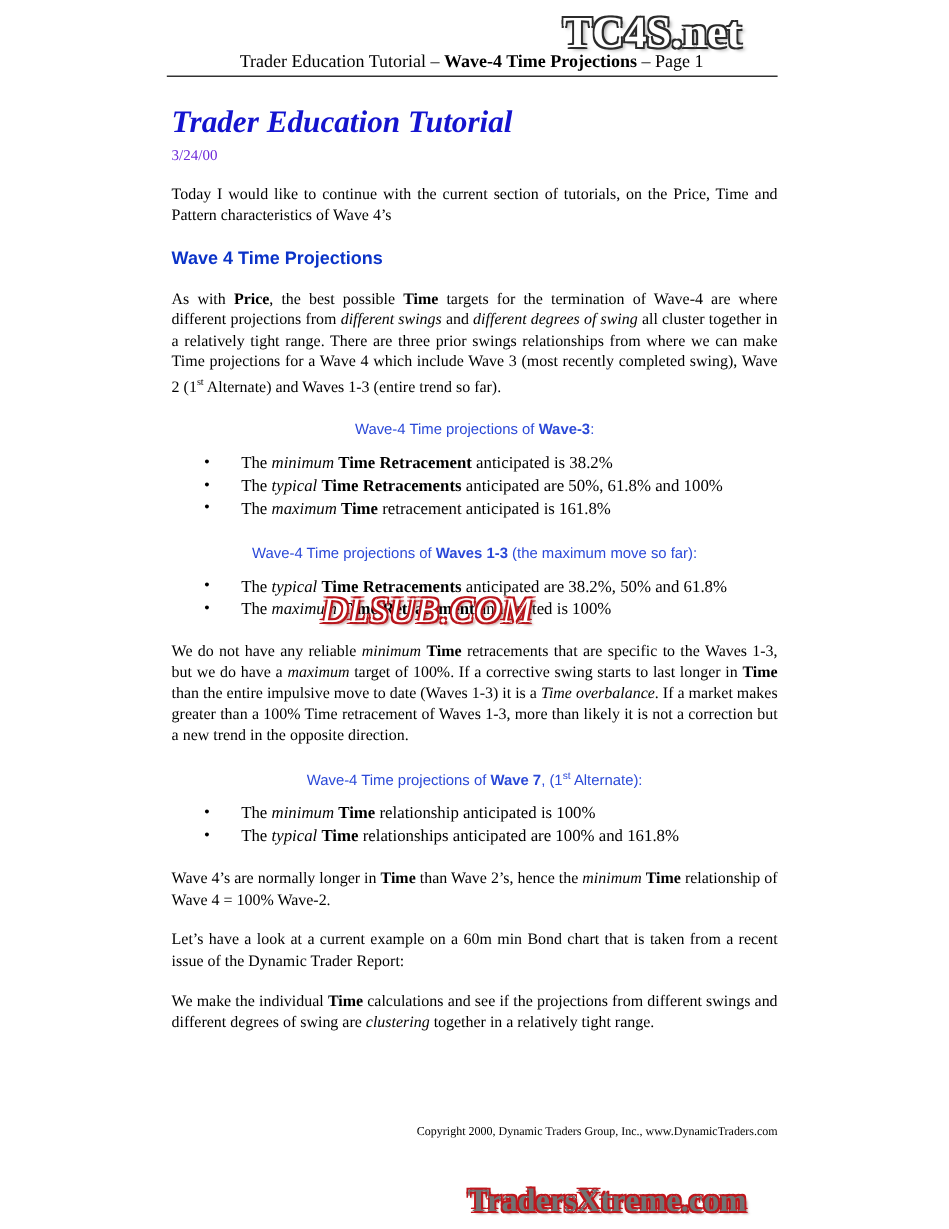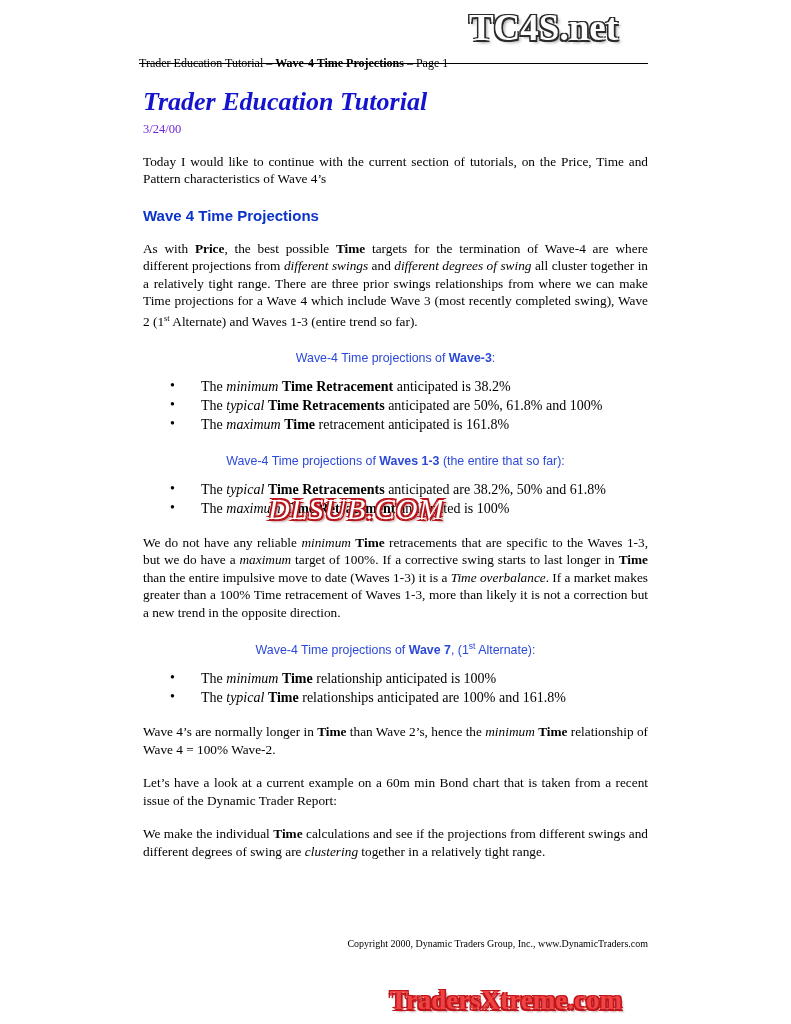--- a/index.html
+++ b/index.html
@@ -39,23 +39,24 @@
       -1.5px  1.5px 0 #2b2b2b,
        1.5px  1.5px 0 #2b2b2b,
        3px 3px 3px rgba(0,0,0,0.35);
     white-space: nowrap;
   }
 
   
   .header {
     position: absolute;
     left: 139px;
-    top: 56px;
+    top: 44px;
     width: 508px;
-    font-size: 12px;
+    text-align: center;
+    font-size: 15px;
     font-family: "Liberation Serif", serif;
     color: #000;
   }
   .header b { font-weight: bold; }
   .header-rule {
     position: absolute;
     left: 139px;
     top: 63px;
     width: 509px;
     height: 0;
@@ -167,21 +168,21 @@
   }
 
   
   .wm-bottom {
     position: absolute;
     right: 10px;
     bottom: 8px;
     font-family: "Liberation Serif", serif;
     font-weight: bold;
     font-size: 27px;
-    color: #ef4444;
+    color: #737373;
     white-space: nowrap;
     text-shadow:
       -1.5px -1.5px 0 #c0161c,
        1.5px -1.5px 0 #c0161c,
       -1.5px  1.5px 0 #c0161c,
        1.5px  1.5px 0 #c0161c,
        2.5px 2.5px 2px rgba(80,0,0,0.35);
   }
 </style>
 </head>
@@ -208,21 +209,21 @@
     <p class="body"><span>As with </span><b>Price</b><span>, the best possible </span><b>Time</b><span> targets for the termination of Wave-4 are where different projections from </span><i>different swings</i><span> and </span><i>different degrees of swing</i><span> all cluster together in a relatively tight range. There are three prior swings relationships from where we can make Time projections for a Wave 4 which include Wave 3 (most recently completed swing), Wave 2 (1</span><span class="sup">st</span><span> Alternate) and Waves 1-3 (entire trend so far).</span></p>
 
     <div class="sub-head"><span>Wave-4 Time projections of </span><b>Wave-3</b><span>:</span></div>
 
     <ul class="bullets">
       <li><span>The </span><i>minimum</i><span> </span><b>Time Retracement</b><span> anticipated is 38.2%</span></li>
       <li><span>The </span><i>typical</i><span> </span><b>Time Retracements</b><span> anticipated are 50%, 61.8% and 100%</span></li>
       <li><span>The </span><i>maximum</i><span> </span><b>Time</b><span> retracement anticipated is 161.8%</span></li>
     </ul>
 
-    <div class="sub-head"><span>Wave-4 Time projections of </span><b>Waves 1-3</b><span> (the entire that so far):</span></div>
+    <div class="sub-head"><span>Wave-4 Time projections of </span><b>Waves 1-3</b><span> (the maximum move so far):</span></div>
 
     <ul class="bullets">
       <li><span>The </span><i>typical</i><span> </span><b>Time Retracements</b><span> anticipated are 38.2%, 50% and 61.8%</span></li>
       <li><span>The </span><i>maximum</i><span> </span><b>Time Retracement</b><span> anticipated is 100%</span></li>
     </ul>
 
     <p class="body"><span>We do not have any reliable </span><i>minimum</i><span> </span><b>Time</b><span> retracements that are specific to the Waves 1-3, but we do have a </span><i>maximum</i><span> target of 100%. If a corrective swing starts to last longer in </span><b>Time</b><span> than the entire impulsive move to date (Waves 1-3) it is a </span><i>Time overbalance</i><span>. If a market makes greater than a 100% Time retracement of Waves 1-3, more than likely it is not a correction but a new trend in the opposite direction.</span></p>
 
     <div class="sub-head"><span>Wave-4 Time projections of </span><b>Wave 7</b><span>, (1</span><span class="sup">st</span><span> Alternate):</span></div>
 

